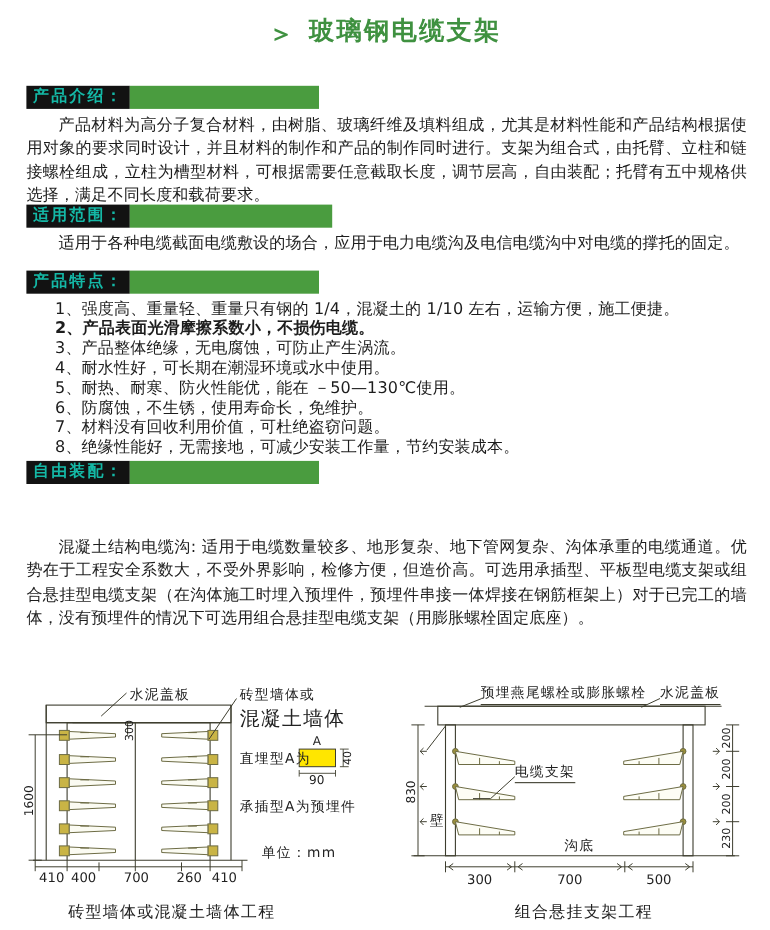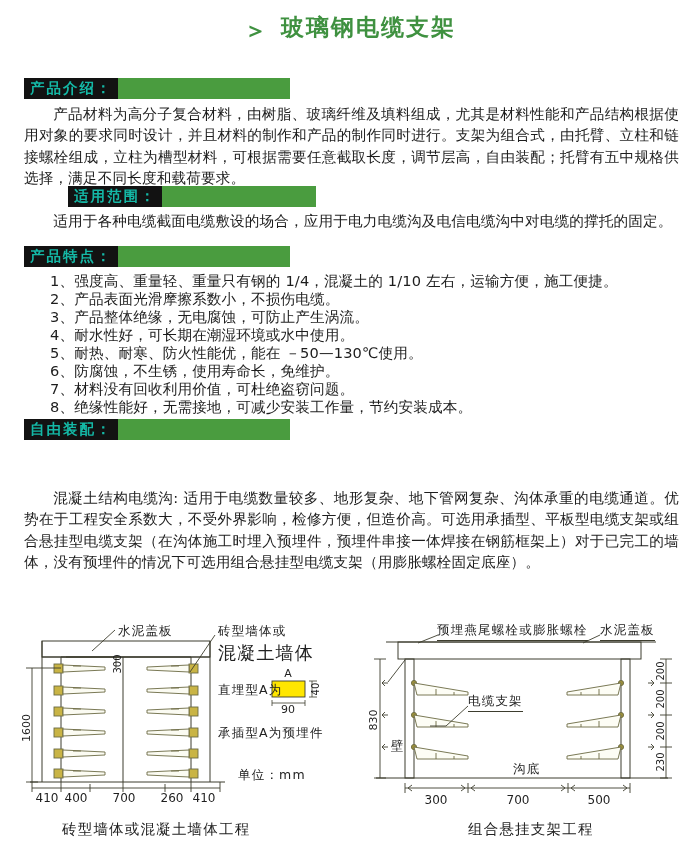--- a/index.html
+++ b/index.html
@@ -68,38 +68,38 @@
 
   <div class="sec-head" style="top:78px;width:266px;">
     <div class="tag">
         <span>产品介绍</span>
         <span>：</span>
       </div>
     <div class="bar"></div>
   </div>
   <div class="para indent" style="top:103px;">产品材料为高分子复合材料，由树脂、玻璃纤维及填料组成，尤其是材料性能和产品结构根据使用对象的要求同时设计，并且材料的制作和产品的制作同时进行。支架为组合式，由托臂、立柱和链接螺栓组成，立柱为槽型材料，可根据需要任意截取长度，调节层高，自由装配；托臂有五中规格供选择，满足不同长度和载荷要求。</div>
 
-  <div class="sec-head" style="top:186px;width:248px;margin-left:44px;">
+  <div class="sec-head" style="top:186px;width:278px;">
     <div class="tag">
         <span>适用范围</span>
         <span>：</span>
       </div>
     <div class="bar"></div>
   </div>
   <div class="para indent" style="top:210px;">适用于各种电缆截面电缆敷设的场合，应用于电力电缆沟及电信电缆沟中对电缆的撑托的固定。</div>
 
   <div class="sec-head" style="top:246px;width:266px;">
     <div class="tag">
         <span>产品特点</span>
         <span>：</span>
       </div>
     <div class="bar"></div>
   </div>
   <div class="li" style="top:270px;">1、强度高、重量轻、重量只有钢的 1/4，混凝土的 1/10 左右，运输方便，施工便捷。</div>
-  <div class="li" style="top:288px;">2、产品表面光滑摩擦系数小，不损伤电缆。</div>
+  <div class="li" style="top:288px;font-weight:bold;">2、产品表面光滑摩擦系数小，不损伤电缆。</div>
   <div class="li" style="top:306px;">3、产品整体绝缘，无电腐蚀，可防止产生涡流。</div>
   <div class="li" style="top:324px;">4、耐水性好，可长期在潮湿环境或水中使用。</div>
   <div class="li" style="top:342px;">5、耐热、耐寒、防火性能优，能在 －50—130℃使用。</div>
   <div class="li" style="top:360px;">6、防腐蚀，不生锈，使用寿命长，免维护。</div>
   <div class="li" style="top:378px;">7、材料没有回收利用价值，可杜绝盗窃问题。</div>
   <div class="li" style="top:396px;">8、绝缘性能好，无需接地，可减少安装工作量，节约安装成本。</div>
 
   <div class="sec-head" style="top:419px;width:266px;">
     <div class="tag">
         <span>自由装配</span>

